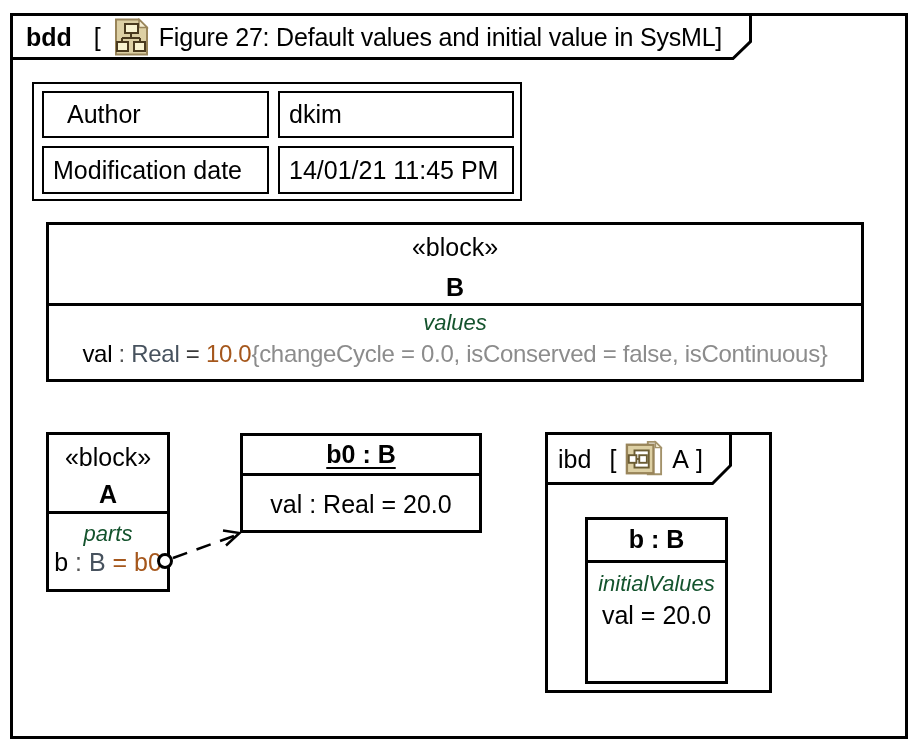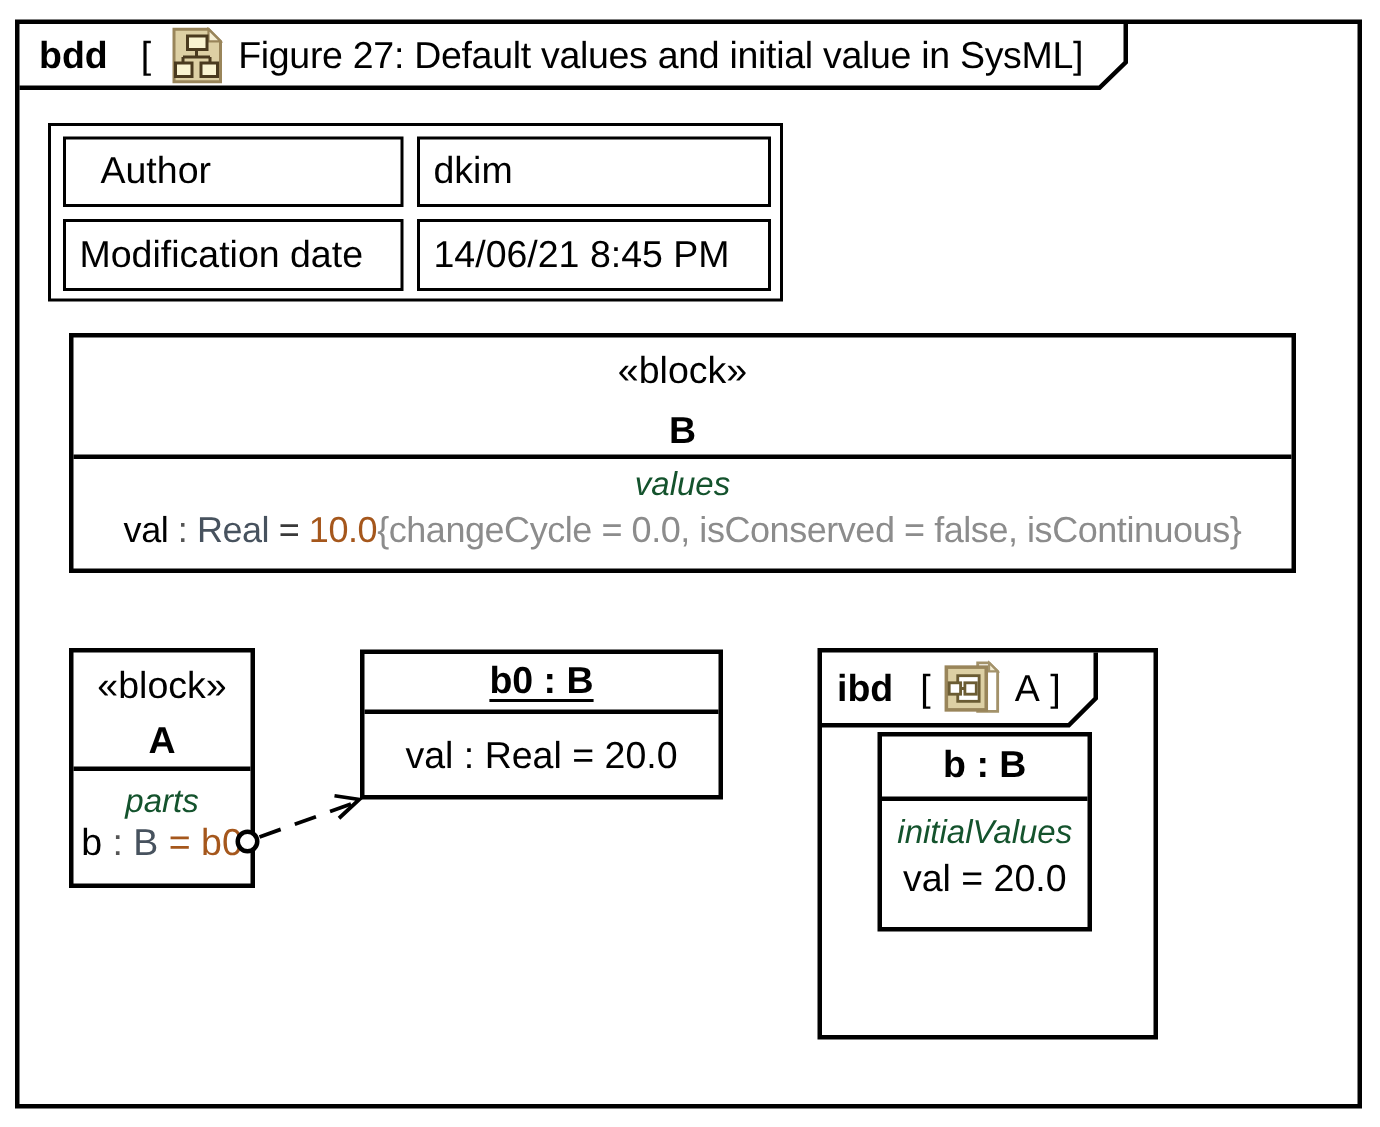--- a/index.html
+++ b/index.html
@@ -31,21 +31,21 @@
 
   .block-a { left:46px; top:432px; width:124px; height:160px; }
   .block-a .blk-head { height:79px; padding-top:9px; }
   .block-a .name-line { margin-top:9px; }
 
   .inst-b0 { left:240px; top:433px; width:242px; height:100px; }
   .inst-b0 .blk-head { height:40px; display:flex; align-items:center; justify-content:center; }
   .inst-b0 .body-line { margin-top:15px; }
   .underlined { text-decoration:underline; text-decoration-thickness:2px; text-underline-offset:4px; }
 
-  .part-blk { left:585px; top:488px; width:143px; height:133px; }
+  .part-blk { left:585px; top:517px; width:143px; height:167px; }
   .part-blk .blk-head { height:43px; display:flex; align-items:center; justify-content:center; }
 
   .comp-label { color:#14532d; font-style:italic; font-size:22px; line-height:1.1; text-align:center; }
   .vals-label { margin-top:5px; }
   .parts-label { margin-top:8px; }
   .iv-label { margin-top:9px; }
 
   .val-line-b { margin-top:5px; letter-spacing:-0.3px; font-size:24px; }
   .part-line-a { margin-top:3px; }
   .iv-line { margin-top:6px; }
@@ -59,21 +59,21 @@
   .vl  { color:#a5571c; }
   .cstr{ color:#8c8c8c;text-align:right; }
 
   
   .main-tab-content { left:26px; top:16px; height:42px; display:flex; align-items:center; }
   .main-tab-content .kw { font-weight:bold; font-size:25px; margin-right:22px; }
   .main-tab-content .br { font-size:25px; margin-right:12px; }
   .main-tab-content .ttl { font-size:25px; margin-left:10px; letter-spacing:-0.2px; white-space:nowrap; }
 
   .ibd-tab-content { left:558px; top:437px; height:44px; display:flex; align-items:center; }
-  .ibd-tab-content .kw { font-weight:bold; font-size:25px; margin-right:18px; }
+  .ibd-tab-content .kw { font-weight:normal; font-size:25px; margin-right:18px; }
   .ibd-tab-content .br { font-size:25px; margin-right:9px; }
   .ibd-tab-content .ttl { font-size:25px; margin-left:9px; margin-right:7px; }
   .ibd-tab-content .brc { font-size:25px; }
 
   .overlay { left:0; top:0; width:920px; height:751px; pointer-events:none; z-index:10; }
 </style>
 </head>
 <body>
 
 <div class="canvas">
@@ -96,21 +96,21 @@
     <div class="cell c-a">
       <span>Author</span>
     </div>
     <div class="cell c-b">
       <span>dkim</span>
     </div>
     <div class="cell c-c">
       <span>Modification date</span>
     </div>
     <div class="cell c-d">
-      <span>14/06/21 8:45 PM</span>
+      <span>14/01/21 11:45 PM</span>
     </div>
   </div>
 
   <div class="abs blk block-b">
     <div class="blk-head center">
       <div class="t25">«block»</div>
       <div class="t25 bold name-line">B</div>
     </div>
     <div class="center">
       <div class="comp-label vals-label">values</div>

